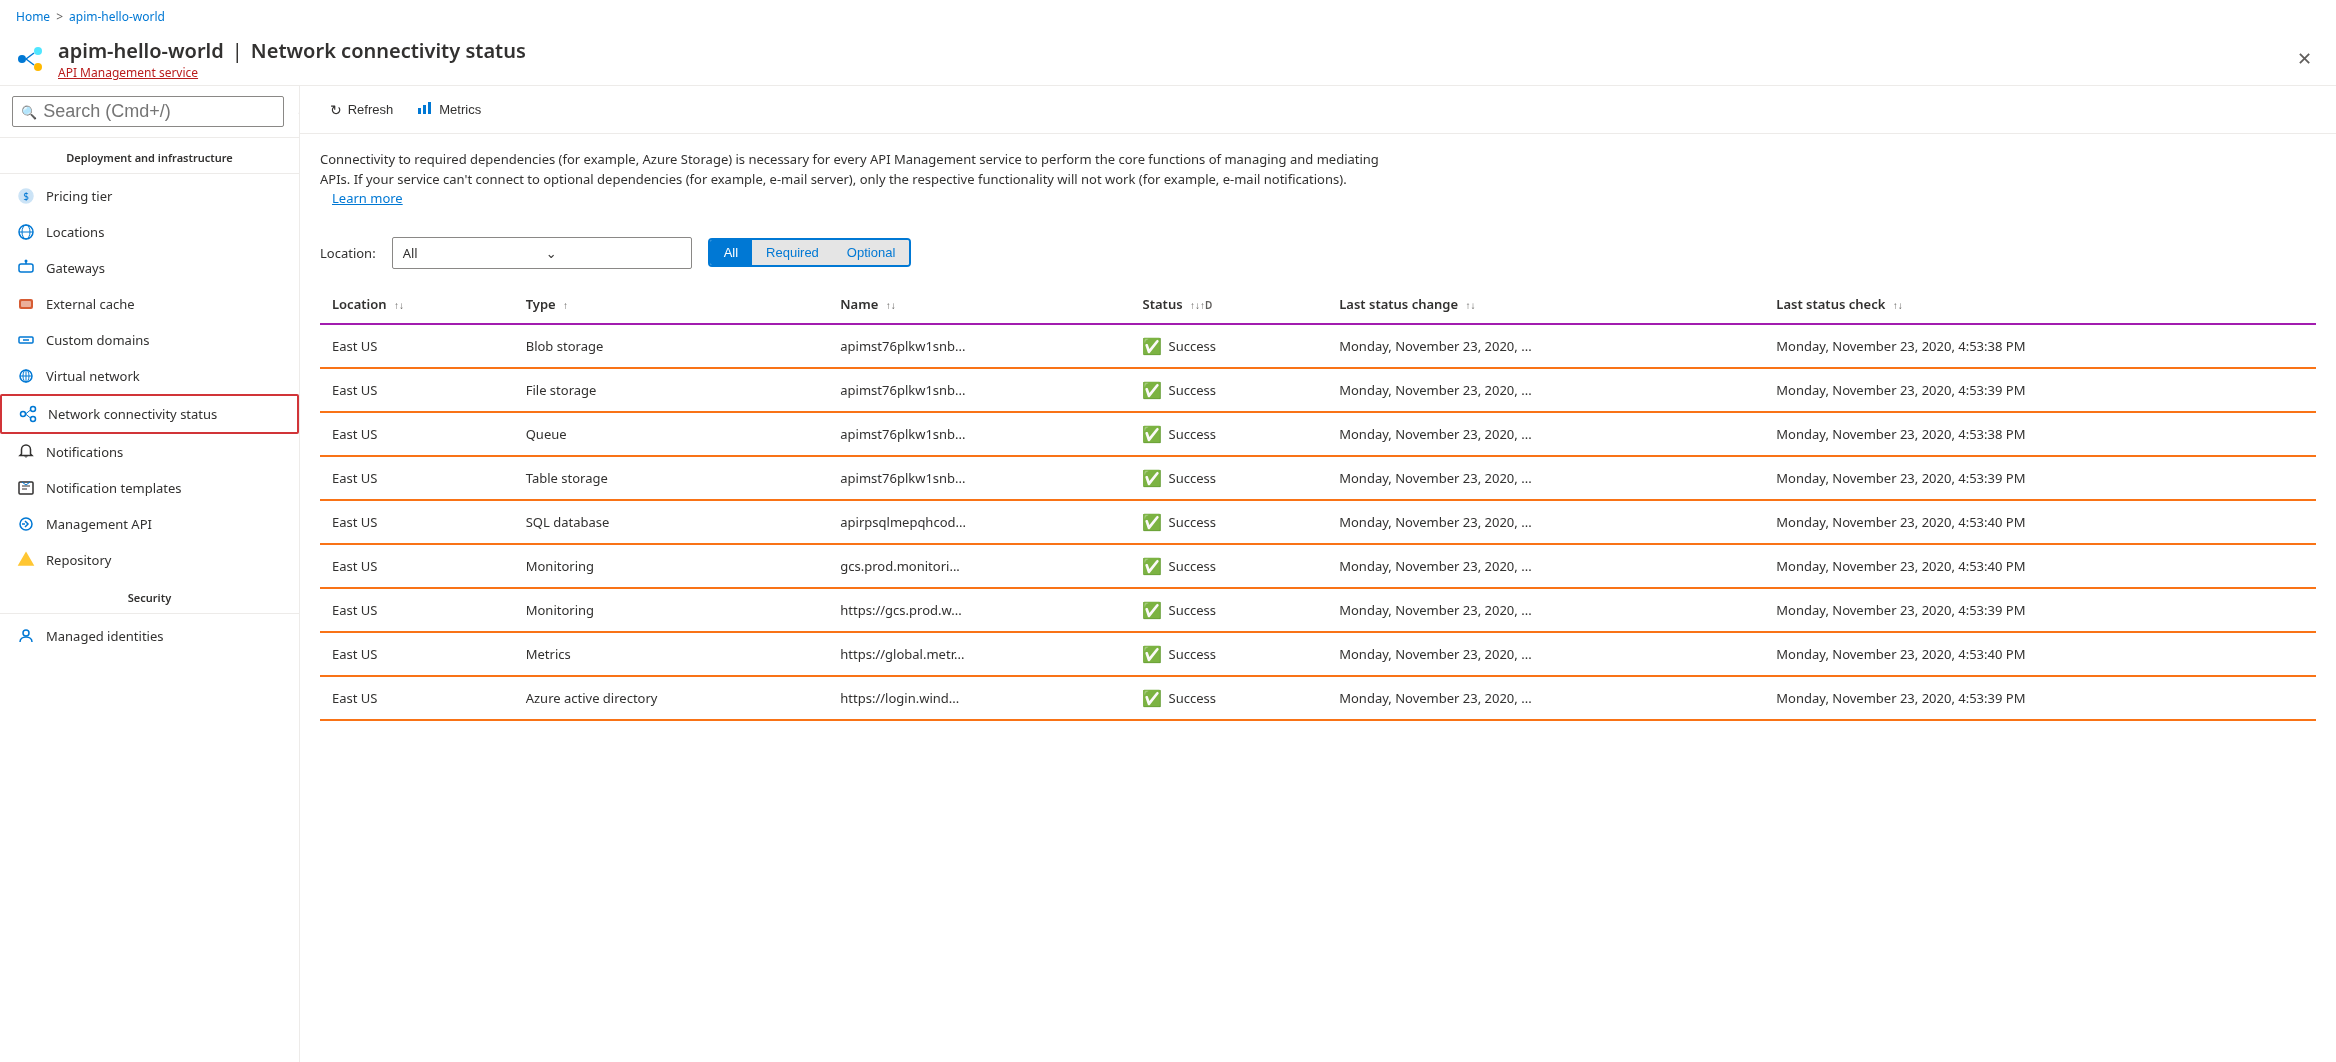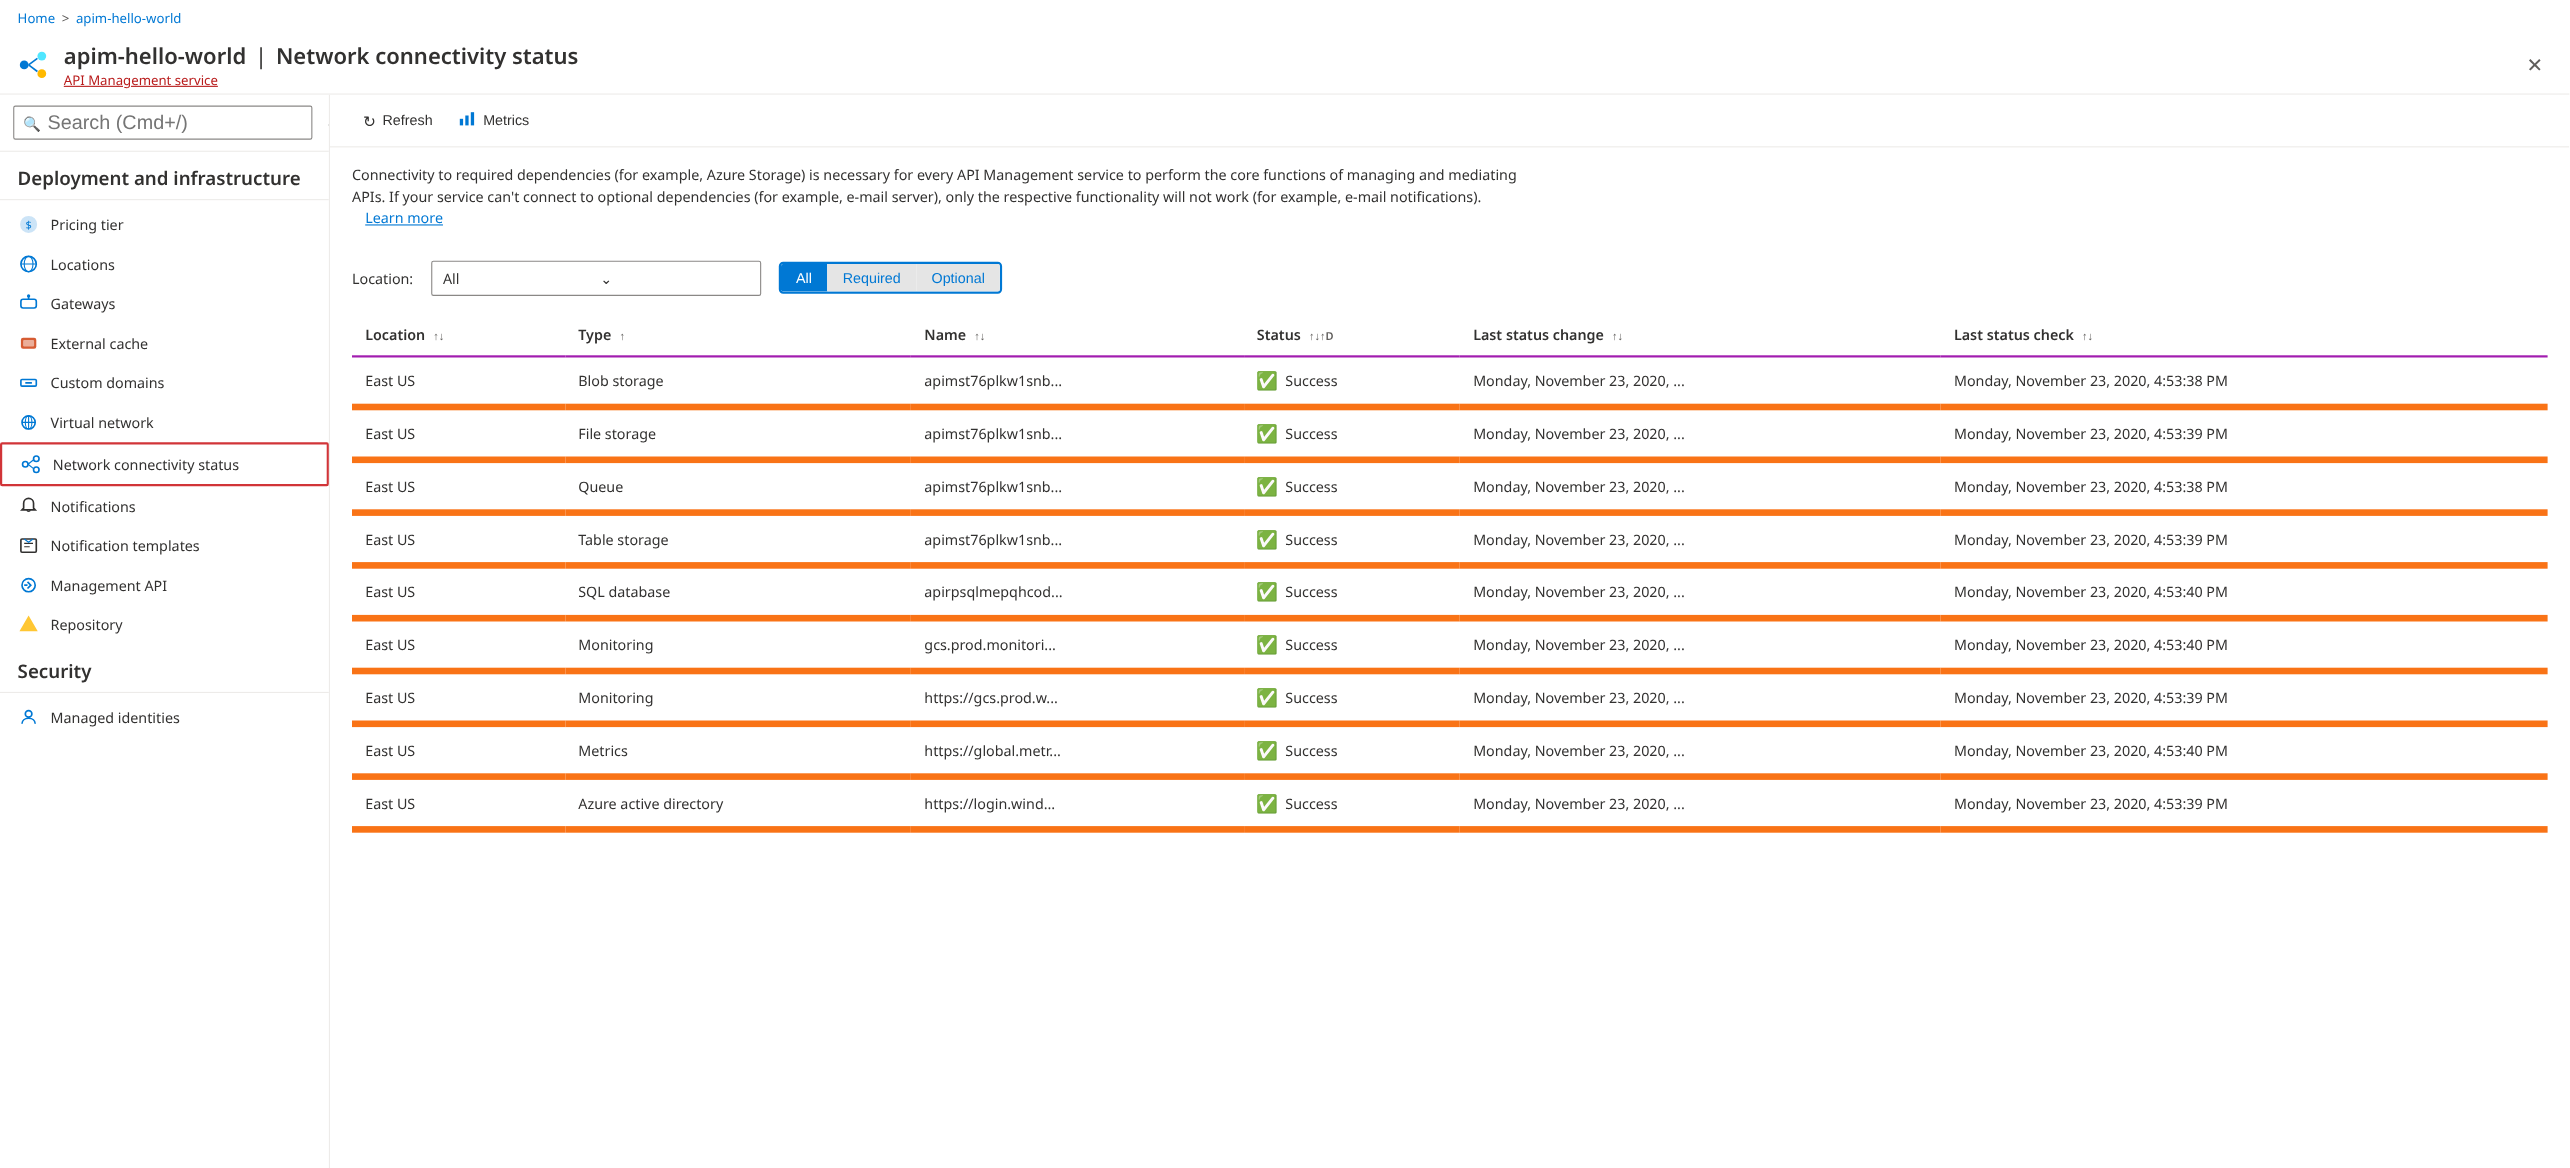--- a/index.html
+++ b/index.html
@@ -19,21 +19,21 @@
     
     .main-layout { display: flex; flex: 1; overflow: hidden; }
 
     
     .sidebar { width: 300px; min-width: 300px; border-right: 1px solid #edebe9; display: flex; flex-direction: column; overflow-y: auto; overflow-x: hidden; }
     .search-box { padding: 10px 12px; border-bottom: 1px solid #edebe9; display: flex; align-items: center; gap: 8px; }
     .search-input-wrap { flex: 1; display: flex; align-items: center; border: 1px solid #8a8886; border-radius: 2px; padding: 4px 8px; gap: 6px; }
     .search-input-wrap input { border: none; outline: none; font-size: 18px; flex: 1; color: #323130; }
     .collapse-btn { font-size: 14px; color: #605e5c; cursor: pointer; background: none; border: none; padding: 2px 6px; }
 
-    .sidebar-section-title { padding: 12px 16px 4px; font-size: 17px; font-weight: 600; color: #323130; text-transform: none; }
+    .sidebar-section-title { padding: 12px 16px 4px; font-size: 11px; font-weight: 600; color: #323130; text-transform: none; text-align: center; }
     .sidebar-divider { height: 1px; background: #edebe9; margin: 4px 0; }
 
     .sidebar-item { display: flex; align-items: center; gap: 10px; padding: 8px 16px; cursor: pointer; color: #323130; font-size: 13px; text-decoration: none; }
     .sidebar-item.active { background: #fff; border: 2px solid #d13438; border-radius: 2px; }
     .sidebar-item .item-icon { width: 20px; height: 20px; display: flex; align-items: center; justify-content: center; flex-shrink: 0; }
 
     
     .content { flex: 1; overflow-y: auto; padding: 0; }
     .toolbar { display: flex; align-items: center; gap: 4px; padding: 8px 20px; border-bottom: 1px solid #edebe9; }
     .toolbar-btn { display: flex; align-items: center; gap: 6px; padding: 6px 10px; border: none; background: none; cursor: pointer; font-size: 13px; color: #323130; border-radius: 2px; }
@@ -47,21 +47,21 @@
     .toggle-group { display: flex; border-radius: 4px; overflow: hidden; border: 2px solid #0078d4; }
     .toggle-btn { padding: 5px 14px; font-size: 13px; cursor: pointer; border: none; background: #e5e5e5; color: #0078d4; }
     .toggle-btn.active { background: #0078d4; color: #fff; }
 
     
     .table-wrap { padding: 8px 20px 20px; overflow-x: auto; }
     table { width: 100%; border-collapse: collapse; }
     thead tr { border-bottom: 2px solid #a21caf; }
     th { padding: 10px 12px; text-align: left; font-weight: 600; font-size: 13px; color: #323130; white-space: nowrap; cursor: pointer; }
     th .sort-icon { font-size: 10px; color: #605e5c; margin-left: 4px; }
-    td { padding: 10px 12px; font-size: 13px; color: #323130; border-bottom: 6px solid #f97316; white-space: nowrap; }
+    td { padding: 10px 12px; font-size: 13px; color: #323130; border-bottom: 2px solid #f97316; white-space: nowrap; }
     .status-cell { display: flex; align-items: center; gap: 6px; }
     .status-success { color: #107c10; font-size: 16px; }
 
     
     ::-webkit-scrollbar { width: 6px; height: 6px; }
     ::-webkit-scrollbar-track { background: #f3f2f1; }
     ::-webkit-scrollbar-thumb { background: #c8c6c4; border-radius: 3px; }
   </style>
 </head>
 <body>

